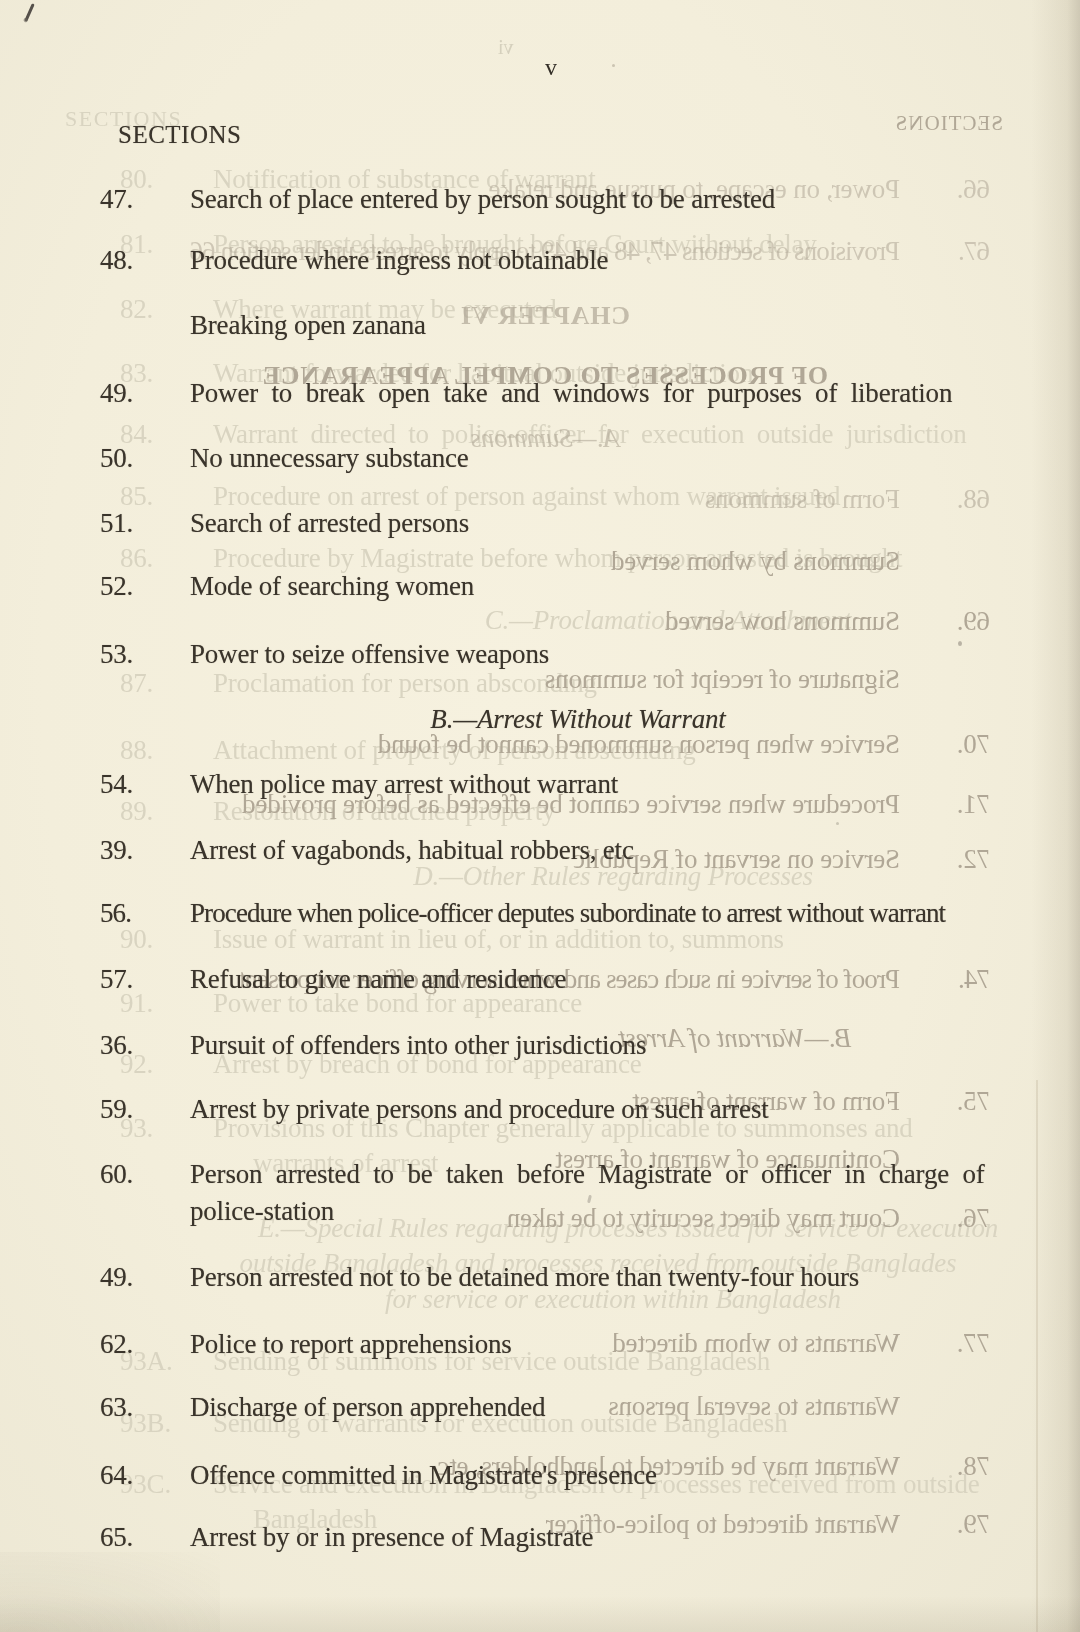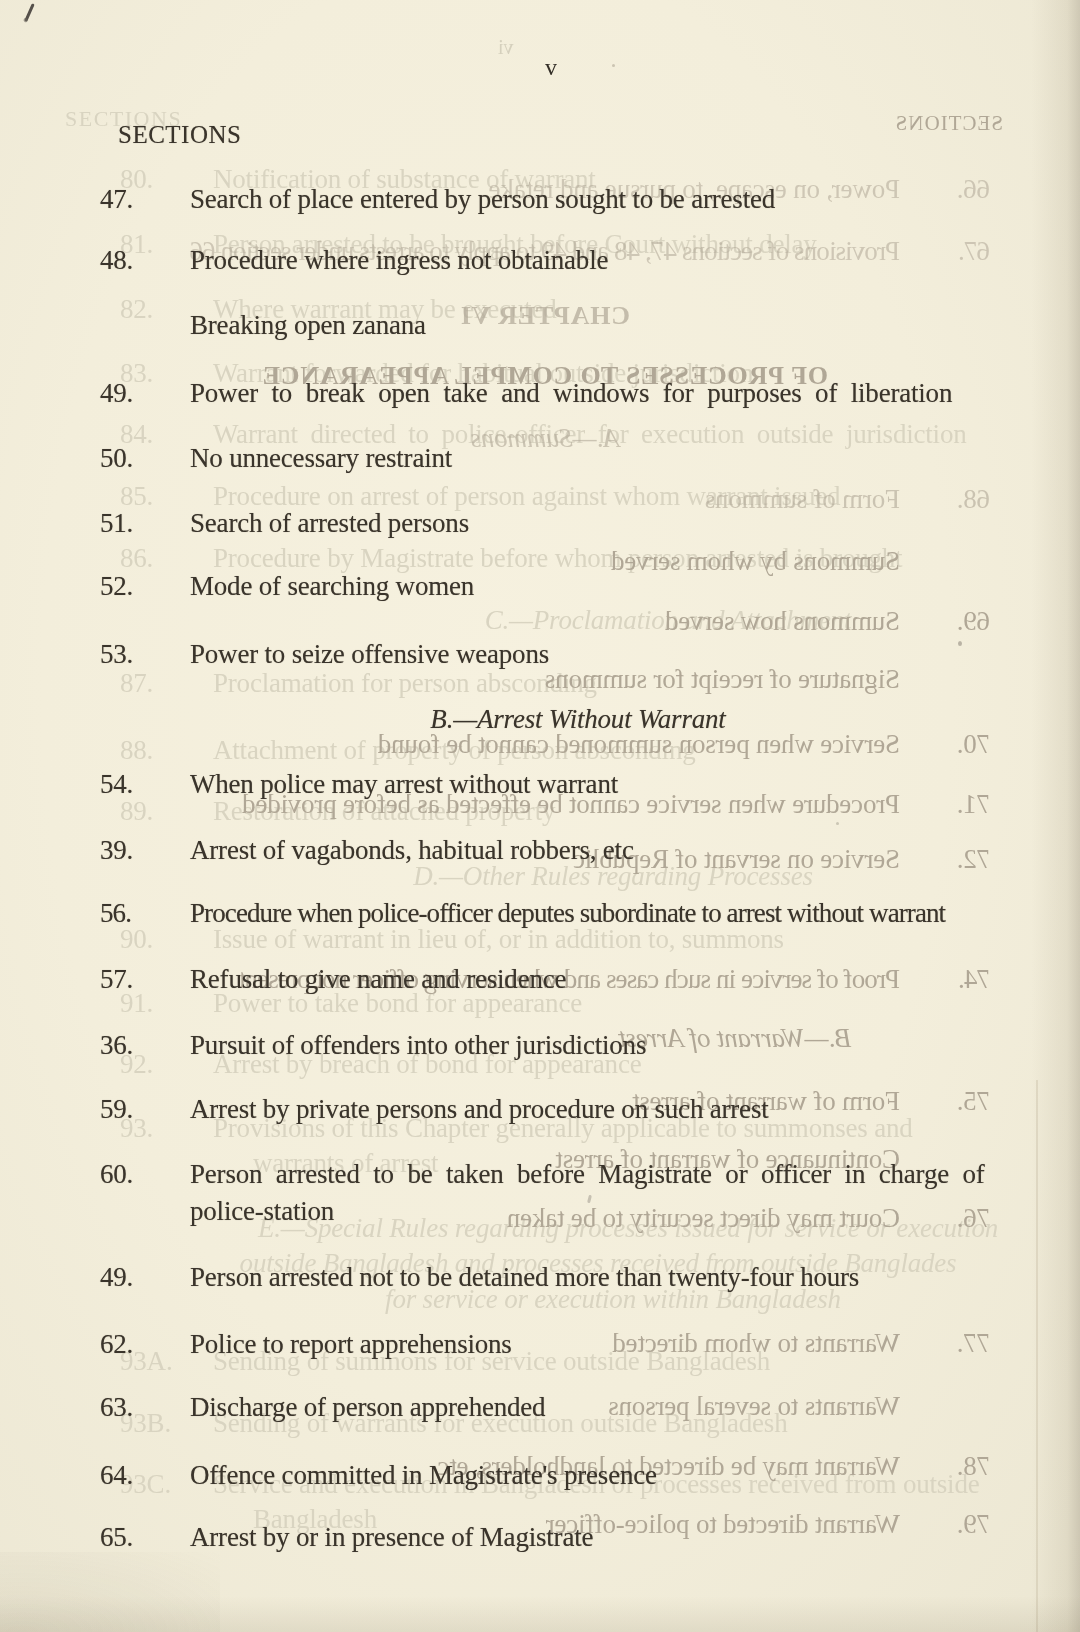--- a/index.html
+++ b/index.html
@@ -218,21 +218,21 @@
       </div>
       <div class="row sub" style="top: 312px;">
         <span class="txt">Breaking open zanana</span>
       </div>
       <div class="row entry spread" style="top: 380px;">
         <span class="num">49.</span>
         <span class="txt">Power to break open take and windows for purposes of liberation</span>
       </div>
       <div class="row entry" style="top: 445px;">
         <span class="num">50.</span>
-        <span class="txt">No unnecessary restraint</span>
+        <span class="txt">No unnecessary substance</span>
       </div>
       <div class="row entry" style="top: 510px;">
         <span class="num">51.</span>
         <span class="txt">Search of arrested persons</span>
       </div>
       <div class="row entry" style="top: 573px;">
         <span class="num">52.</span>
         <span class="txt">Mode of searching women</span>
       </div>
       <div class="row entry" style="top: 641px;">

